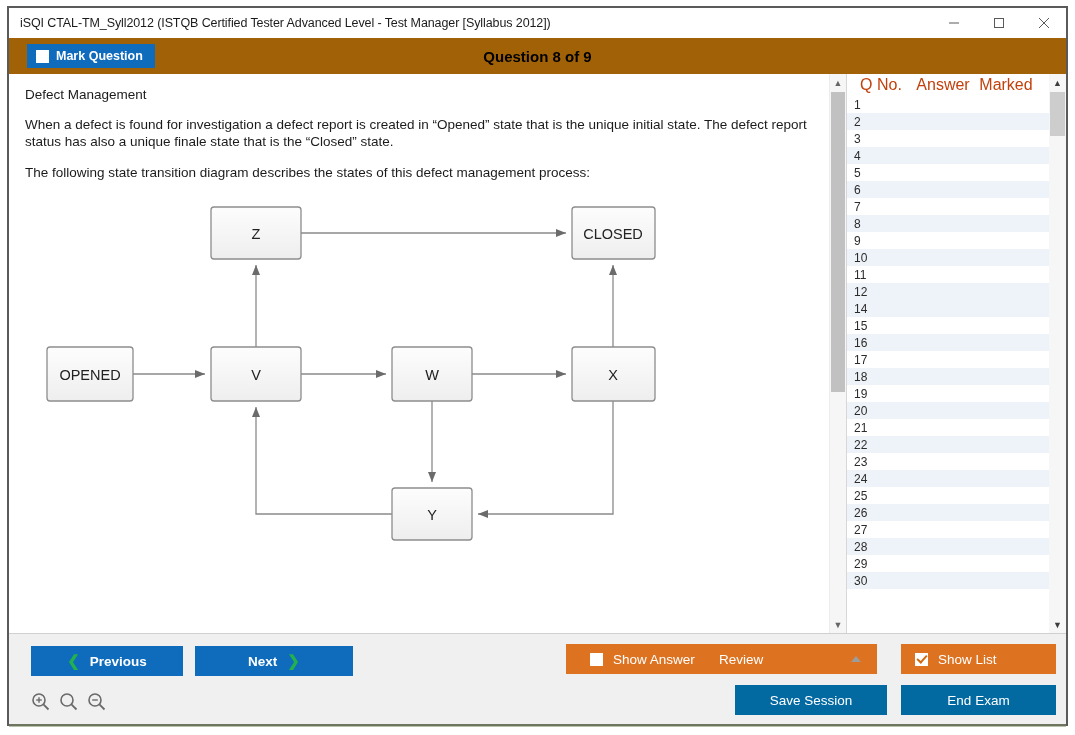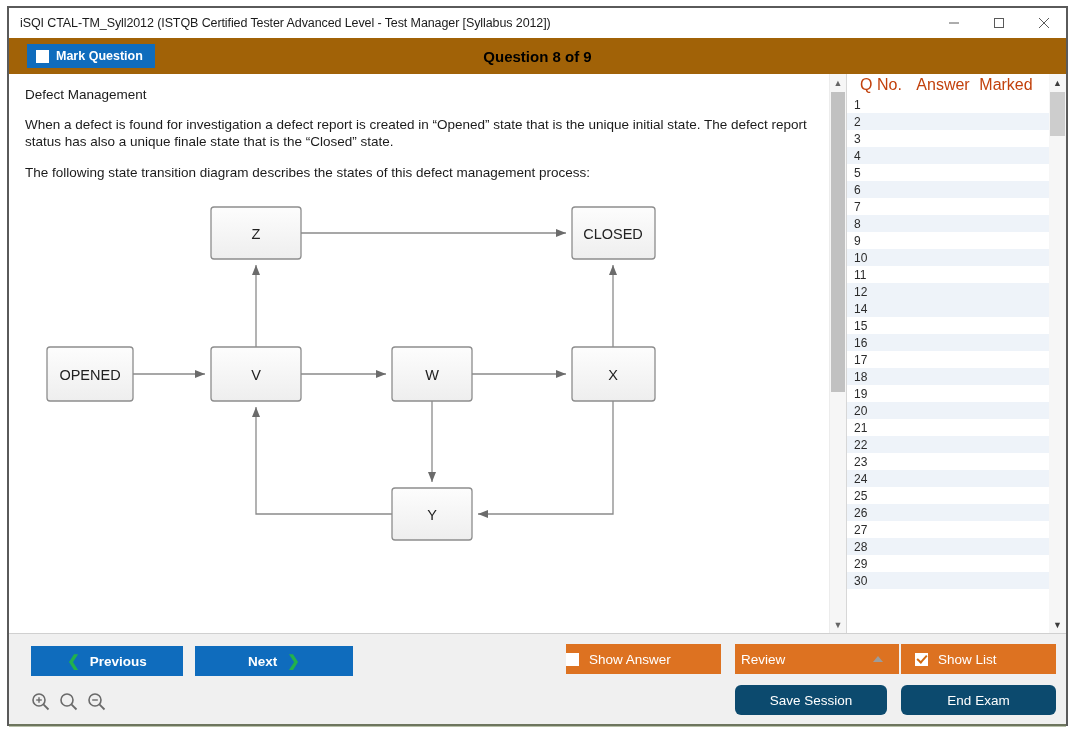--- a/index.html
+++ b/index.html
@@ -244,21 +244,21 @@
     font-weight: bold;
     color: #ffffff;
     cursor: pointer;
     display: flex;
     align-items: center;
     justify-content: center;
     position: absolute;
   }
   .btn-blue { background: #0f6cbd; }
   .btn-orange { background: #dd7221; font-weight: normal; }
-  .btn-dark { background: #0c4a6e; font-weight: normal; border-radius: 6px; }
+  .btn-dark { background: #0369a1; font-weight: normal; }
 
   .chev { color: #22b14c; font-size: 15px; font-weight: bold; }
 
   .zoomrow {
     position: absolute;
     left: 22px; top: 58px;
     display: flex;
     gap: 9px;
     align-items: center;
   }
@@ -581,26 +581,26 @@
         </span>
         <span>
           <svg width="19" height="19" viewBox="0 0 19 19">
               <circle cx="8" cy="8" r="6" fill="none" stroke="#6a6a6a" stroke-width="1.6"></circle>
               <line x1="12.4" y1="12.4" x2="17.5" y2="17.5" stroke="#6a6a6a" stroke-width="1.8"></line>
               <line x1="5.2" y1="8" x2="10.8" y2="8" stroke="#6a6a6a" stroke-width="1.4"></line>
             </svg>
         </span>
       </div>
 
-      <button class="btn btn-orange" style="left:557px; top:10px; width:155px; height:30px; justify-content:flex-start; padding-left:0; gap:10px;">
+      <button class="btn btn-orange" style="left:557px; top:10px; width:155px; height:30px; justify-content:flex-start; padding-left:24px; gap:10px;">
         <span class="cbox"></span>
         <span>Show Answer</span>
       </button>
 
-      <button class="btn btn-orange" style="left:726px; top:10px; width:164px; height:30px; justify-content:flex-start; ">
+      <button class="btn btn-orange" style="left:704px; top:10px; width:164px; height:30px; justify-content:flex-start; ">
         <span>Review</span>
         <span class="dd-arrow"></span>
       </button>
 
       <button class="btn btn-orange" style="left:892px; top:10px; width:155px; height:30px; justify-content:flex-start; padding-left:14px; gap:10px;">
         <span class="cbox checked"></span>
         <span>Show List</span>
       </button>
 
       <button class="btn btn-dark" style="left:726px; top:51px; width:152px; height:30px;">

